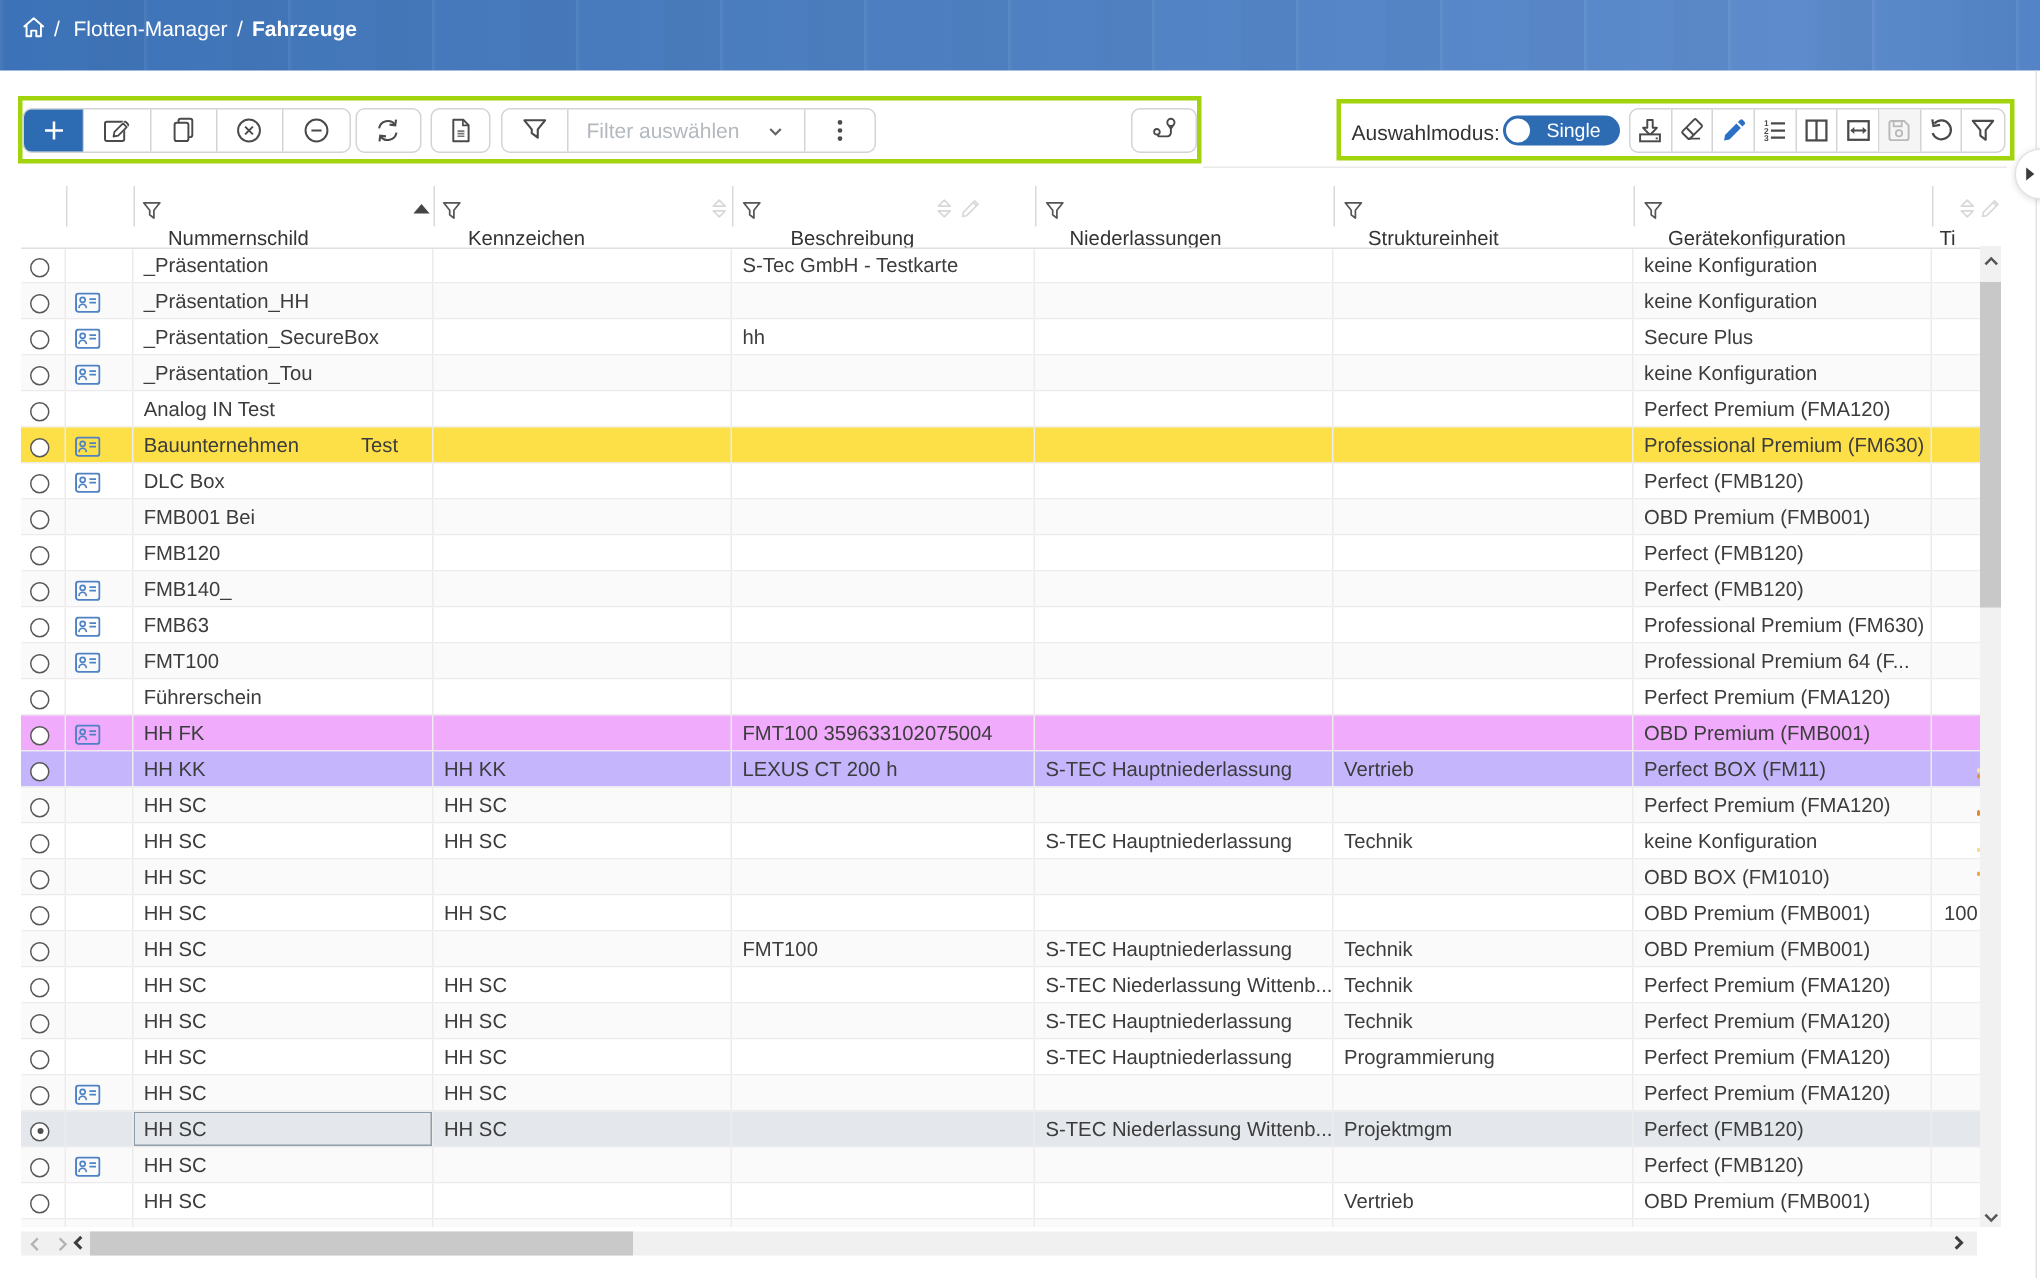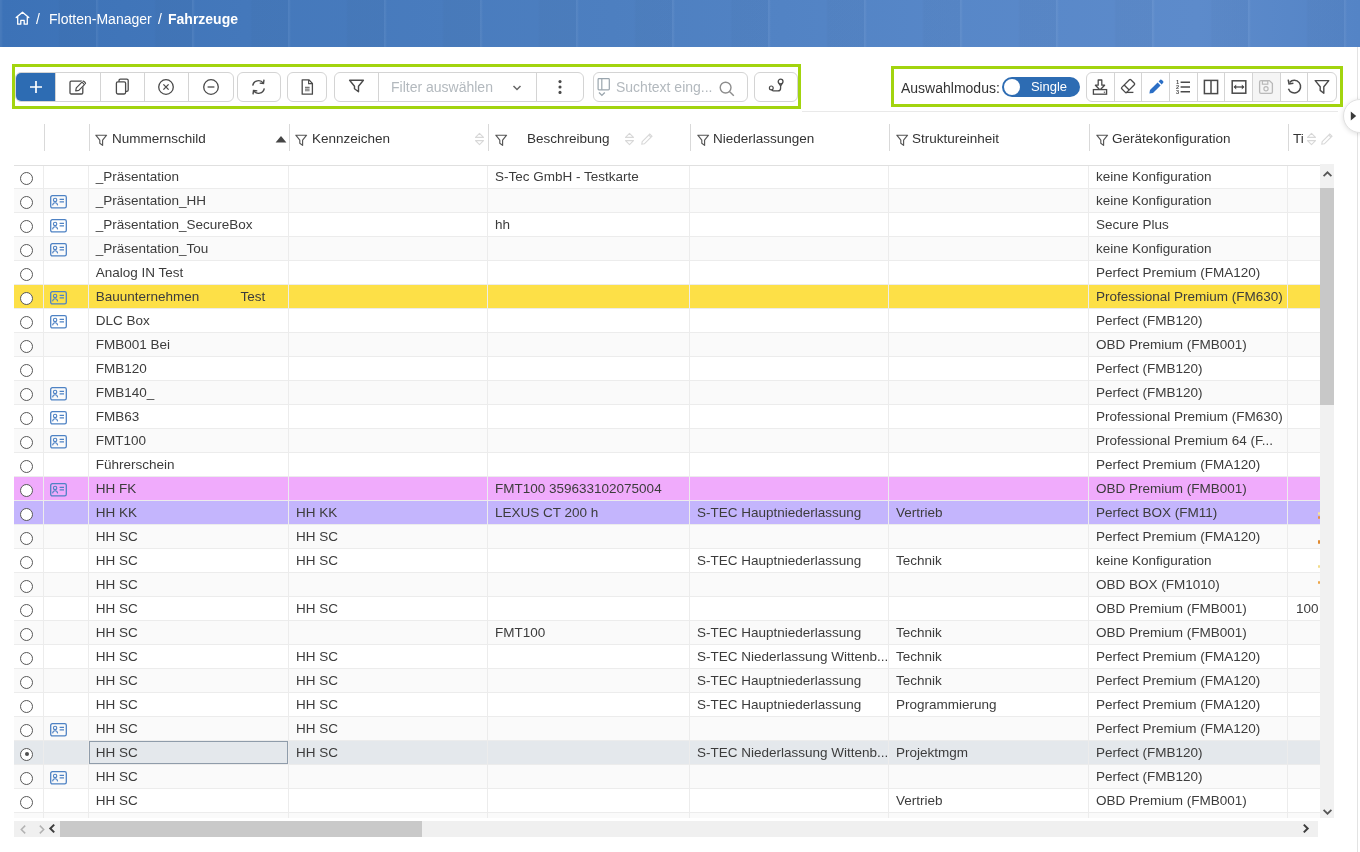--- a/index.html
+++ b/index.html
@@ -12,21 +12,21 @@
       color:#fff; }
   .crumb { position:absolute; top:0; height:37px; display:flex; align-items:center; font-size:14px; }
   .gbox { position:absolute; border:3px solid #a2d40e; background:#fff; }
   .btn { position:absolute; background:#fff; border:1px solid #d4d4d4; border-radius:6px;
       display:flex; align-items:center; justify-content:center; }
   .grp { position:absolute; display:flex; border:1px solid #d4d4d4; border-radius:6px; background:#fff; }
   .grp .cell { display:flex; align-items:center; justify-content:center; border-right:1px solid #d4d4d4; }
   .grp .cell:last-child { border-right:none; }
   .hline { position:absolute; background:#e0e0e0; z-index:5; }
   .colline { position:absolute; width:1px; background:#d9d9d9; }
-  .hdr-txt { position:absolute; font-size:13.5px; color:#333; white-space:nowrap; }
+  .hdr-txt { position:absolute; font-size:13.5px; color:#333; white-space:nowrap;margin-top:20px; }
   .row { position:absolute; left:14px; width:1306px; height:24px; display:flex; border-bottom:1px solid #ececec; }
   .row .c { height:100%; border-right:1px solid #ececec; font-size:13.5px; color:#3c3c3c;
       white-space:nowrap; overflow:hidden; line-height:24px; padding-left:7px; }
   .row .c0 { width:29.5px; padding:0 0 0 6px; display:flex; align-items:center; }
   .row .c1 { width:45.25px; padding:3px 0 0 6px; display:flex; align-items:center; }
   .row .n  { width:200.25px; }
   .row .k  { width:199px; }
   .row .b  { width:202px; }
   .row .nd { width:199px; }
   .row .s  { width:200px; }
@@ -113,34 +113,20 @@
         </span>
       </div>
 <div class="cell" style="width:46px;">
         <svg width="8" height="20" viewBox="0 0 8 20" style="">
           <circle cx="4" cy="4.6" r="1.55" fill="#4a4a4a"></circle>
           <circle cx="4" cy="10" r="1.55" fill="#4a4a4a"></circle>
           <circle cx="4" cy="15.4" r="1.55" fill="#4a4a4a"></circle>
         </svg>
       </div>
 </div>
-<div class="btn" style="left:593px;top:71.5px;width:155px;height:30px;justify-content:flex-start;padding-left:3px;">
-      <svg width="14" height="20" viewBox="0 0 14 20" style="">
-        <rect x="1.1" y="1.6" width="11.2" height="11.2" rx="0.8" fill="none" stroke="#9aa5ad" stroke-width="1.2"></rect>
-        <path d="M4.8 1.6 V12.8" stroke="#9aa5ad" stroke-width="1.2"></path>
-        <path d="M2.0 15.6 L4.9 18.4 L7.8 15.6" fill="none" stroke="#9aa5ad" stroke-width="1.4"></path>
-      </svg>
-      <span class="ph" style="font-size:14px;margin-left:5px;">Suchtext eing...</span>
-      <span style="position:absolute;right:10px;top:6px;">
-        <svg width="20" height="20" viewBox="0 0 20 20" style="">
-          <circle cx="8.6" cy="8.6" r="5.4" fill="none" stroke="#8d8d8d" stroke-width="1.4"></circle>
-          <path d="M12.7 12.7 L16.8 16.8" stroke="#8d8d8d" stroke-width="1.4"></path>
-        </svg>
-      </span>
-    </div>
 <div class="btn" style="left:754px;top:71.5px;width:44px;height:30px;">
       <svg width="21" height="21" viewBox="0 0 21 21" style="">
         <circle cx="14.6" cy="5.6" r="2.4" fill="none" stroke="#4a4a4a" stroke-width="1.3"></circle>
         <path d="M12.9 7.3 L14.6 9.9 L16.3 7.3" fill="none" stroke="#4a4a4a" stroke-width="1.2" stroke-linejoin="round"></path>
         <path d="M14.6 9.5 V12.2 Q14.6 14.9 11.9 14.9 H7.4 Q5.9 14.9 5.9 13.8" fill="none" stroke="#4a4a4a" stroke-width="1.3" stroke-linecap="round"></path>
         <circle cx="5.3" cy="11.9" r="1.9" fill="none" stroke="#4a4a4a" stroke-width="1.2"></circle>
       </svg>
     </div>
 <div class="gbox" style="left:891px;top:65.5px;width:452px;height:41.5px;"></div>
 <div class="abs" style="left:901px;top:79.5px;font-size:14px;color:#333;">Auswahlmodus:</div>

